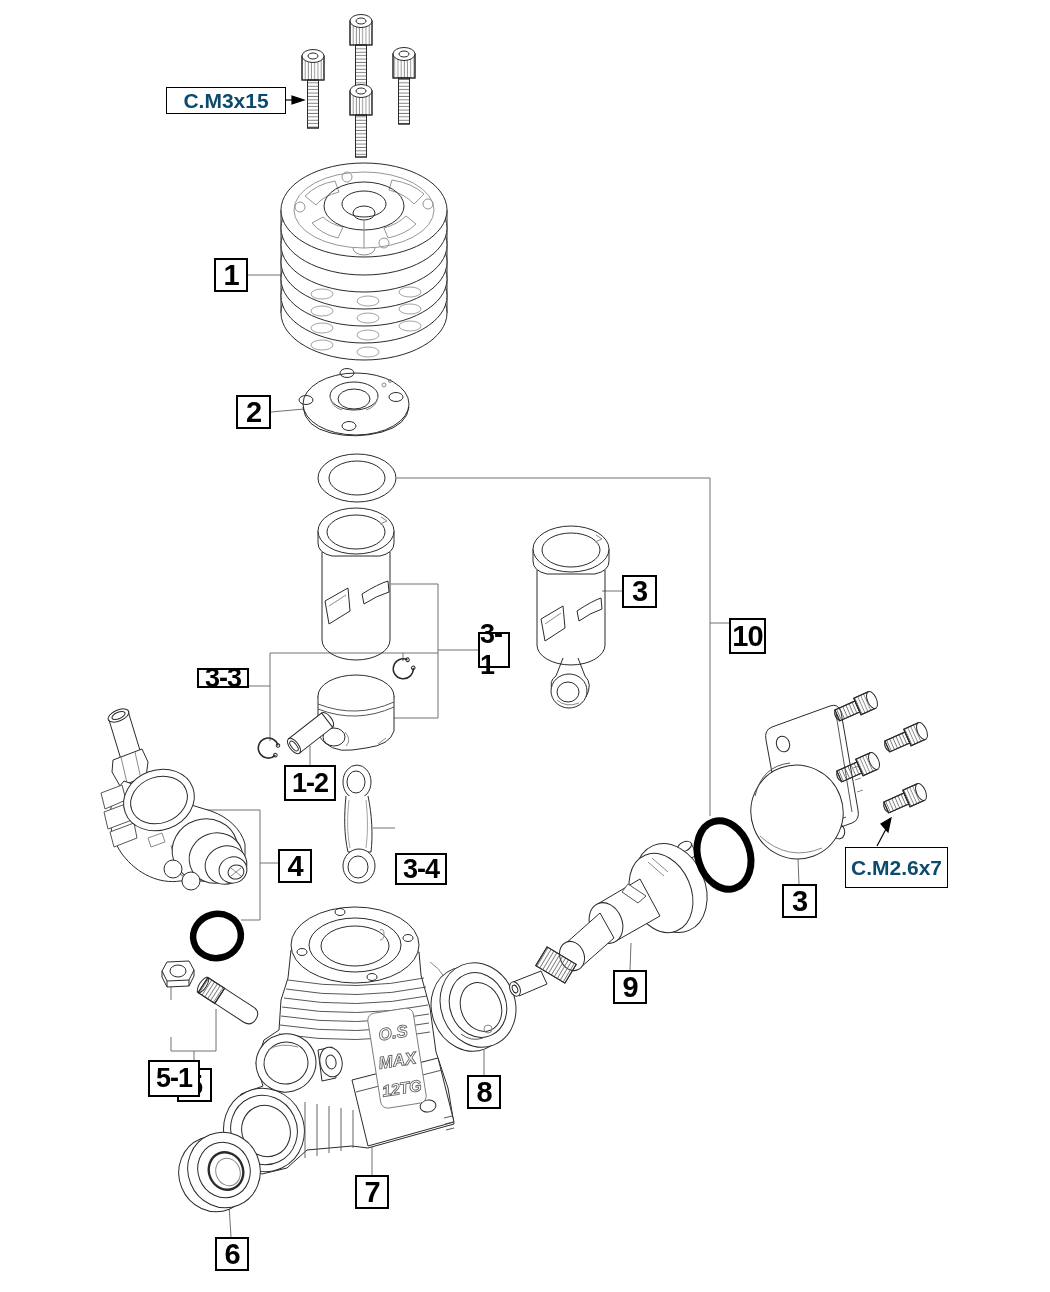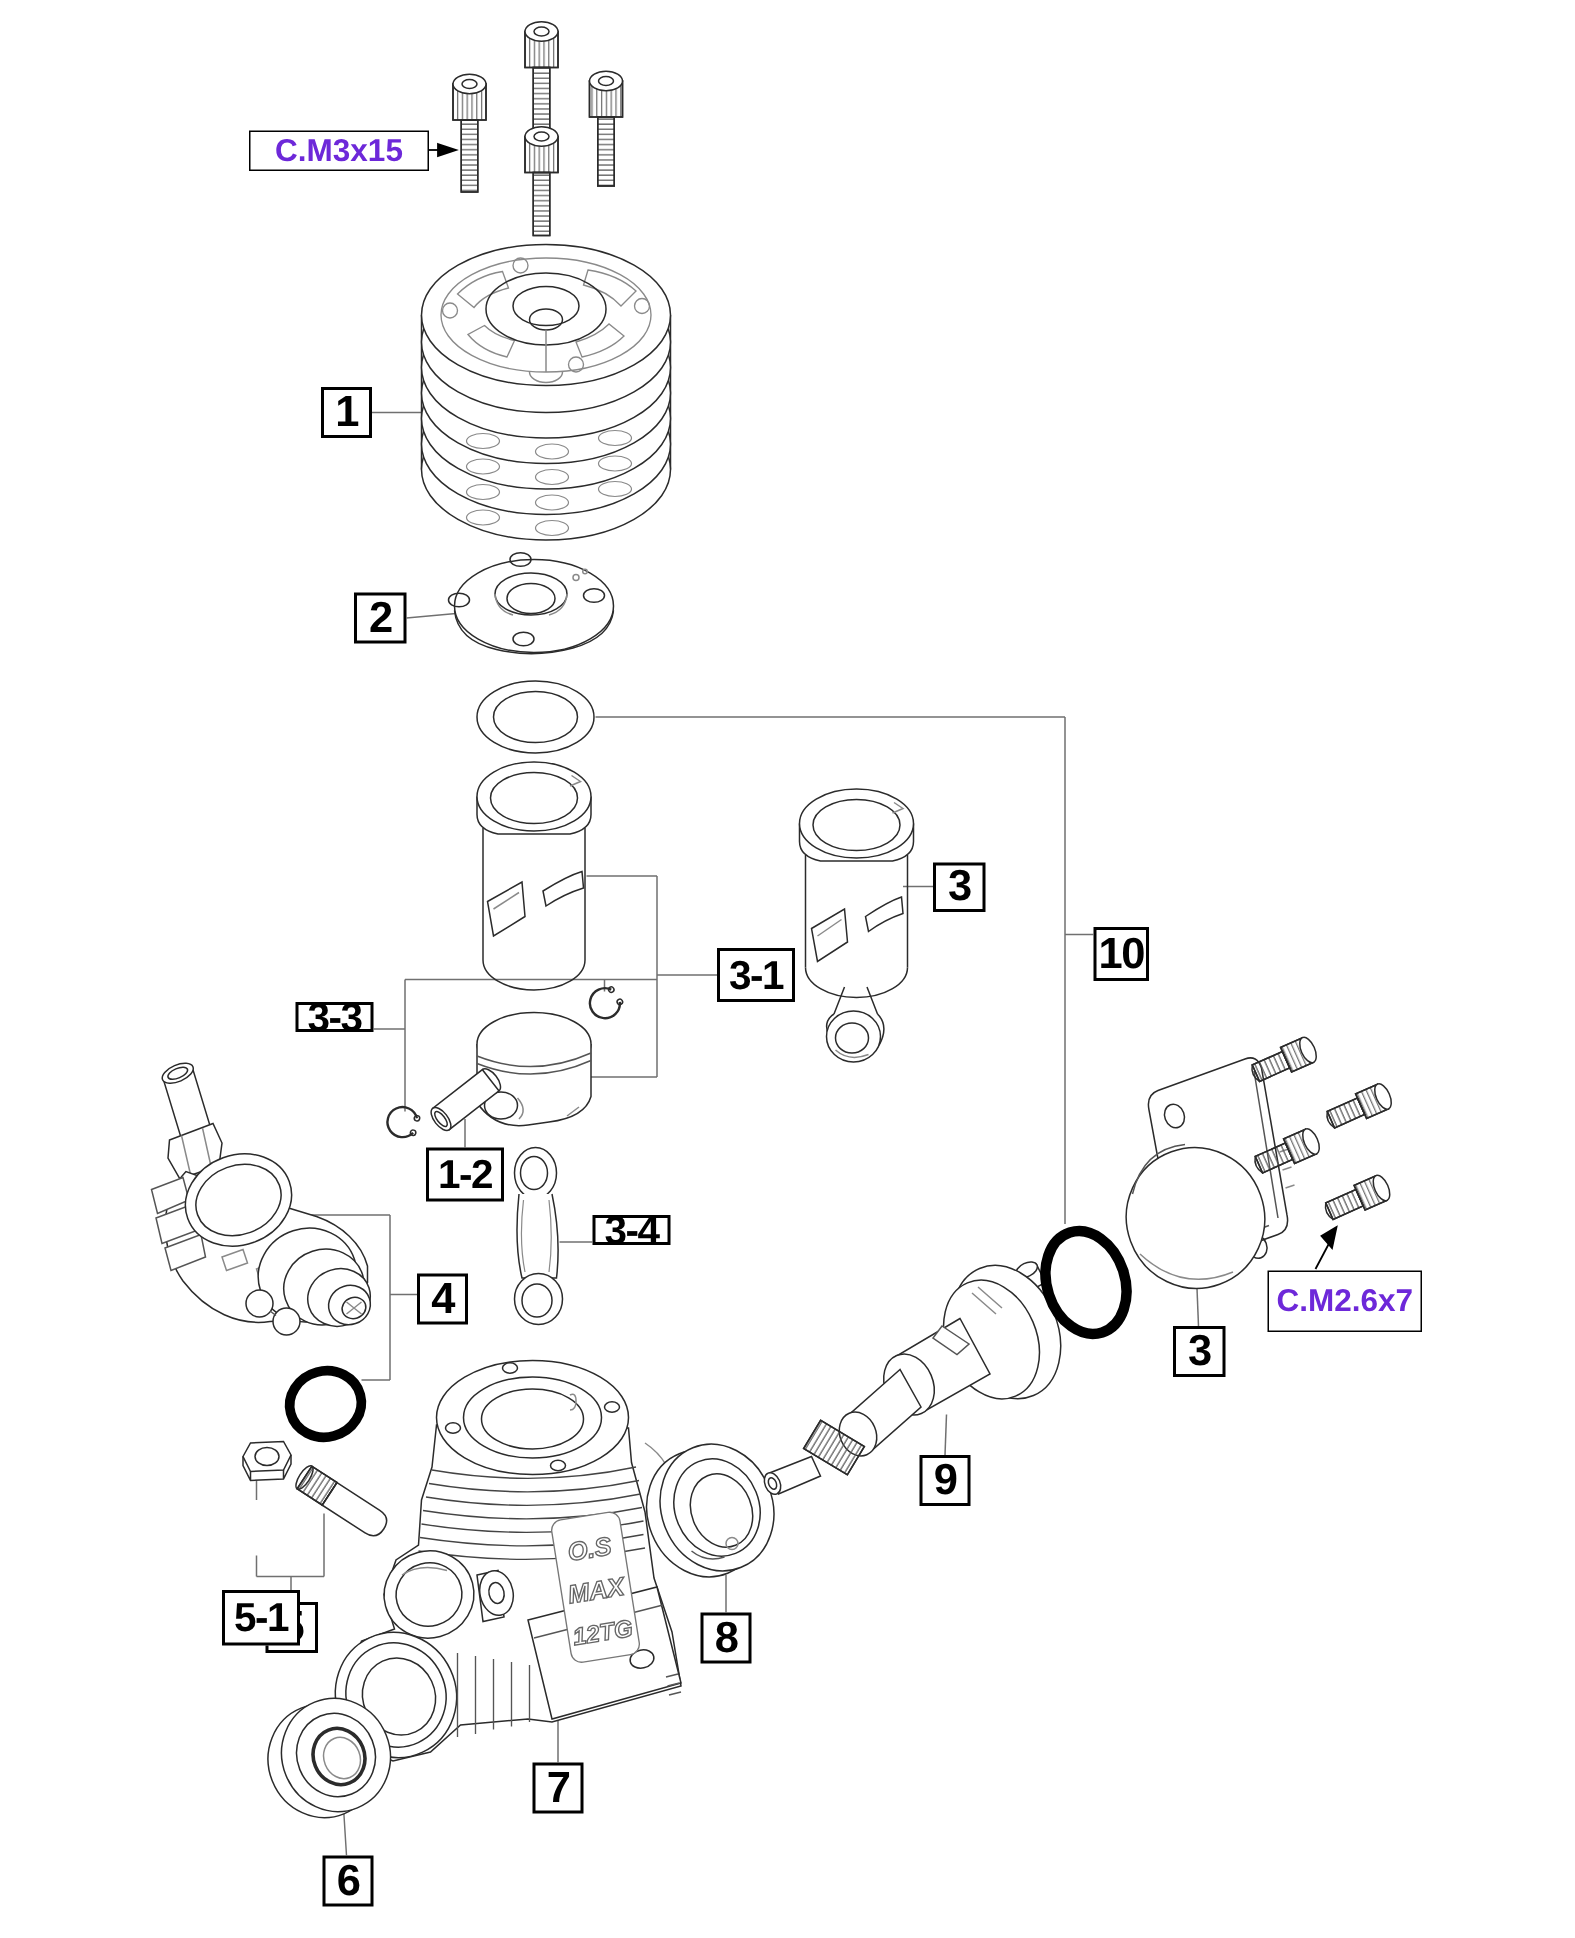--- a/index.html
+++ b/index.html
@@ -5,21 +5,21 @@
   html,body{margin:0;padding:0;background:#fff;}
   #page{position:relative;width:1050px;height:1292px;background:#fff;overflow:hidden;
         font-family:"Liberation Sans",sans-serif;}
   #art{position:absolute;left:0;top:0;}
   .callout{position:absolute;display:flex;align-items:center;justify-content:center;
            background:#fff;border:2px solid #000;box-sizing:border-box;
            font:700 29px "Liberation Sans",sans-serif;color:#000;letter-spacing:-1px;}
   .callout.wide{font-size:27px;}
   .spec{position:absolute;display:flex;align-items:center;justify-content:center;
         background:#fff;border:1.5px solid #000;box-sizing:border-box;
-        font:700 21px "Liberation Sans",sans-serif;color:#6d28d9;letter-spacing:0;text-align:center;}
+        font:700 21px "Liberation Sans",sans-serif;color:#0c4a6e;letter-spacing:0;text-align:center;}
 </style>
 </head>
 <body>
 
 <div id="page">
 <svg id="art" width="1050" height="1292" viewBox="0 0 1050 1292">
   <defs>
     <pattern id="thr" width="10" height="3.4" patternUnits="userSpaceOnUse">
       <path d="M0,1.2 H10" stroke="#555" stroke-width="0.8" fill="none"></path>
     </pattern>
@@ -427,24 +427,24 @@
           <rect x="-16" y="-9" width="16" height="18" fill="none"></rect>
       <ellipse cx="0" cy="0" rx="4.5" ry="9"></ellipse>
       <path d="M-38,-6 Q-42,0 -38,6" fill="none"></path>
     </g>
   </g>
 </svg>
 
 <div class="callout" style="left:214px;top:258px;width:34px;height:34px">1</div>
 <div class="callout" style="left:236px;top:395px;width:35px;height:34px">2</div>
 <div class="callout" style="left:622px;top:575px;width:35px;height:33px">3</div>
-<div class="callout wide" style="left:478px;top:632px;width:52px;height:36px">3-1</div>
+<div class="callout wide" style="left:478px;top:632px;width:32px;height:36px">3-1</div>
 <div class="callout wide" style="left:284px;top:765px;width:52px;height:36px">1-2</div>
 <div class="callout wide" style="left:197px;top:668px;width:52px;height:20px">3-3</div>
-<div class="callout wide" style="left:395px;top:810px;width:52px;height:20px">3-4</div>
+<div class="callout wide" style="left:395px;top:853px;width:52px;height:32px">3-4</div>
 <div class="callout" style="left:278px;top:849px;width:34px;height:34px">4</div>
 <div class="callout" style="left:177px;top:1068px;width:35px;height:34px">5</div>
 <div class="callout wide" style="left:148px;top:1060px;width:52px;height:37px">5-1</div>
 <div class="callout" style="left:215px;top:1237px;width:34px;height:34px">6</div>
 <div class="callout" style="left:355px;top:1175px;width:34px;height:34px">7</div>
 <div class="callout" style="left:467px;top:1075px;width:34px;height:34px">8</div>
 <div class="callout" style="left:613px;top:970px;width:34px;height:34px">9</div>
 <div class="callout" style="left:729px;top:618px;width:37px;height:36px">10</div>
 <div class="callout" style="left:782px;top:884px;width:35px;height:34px">3</div>
 

